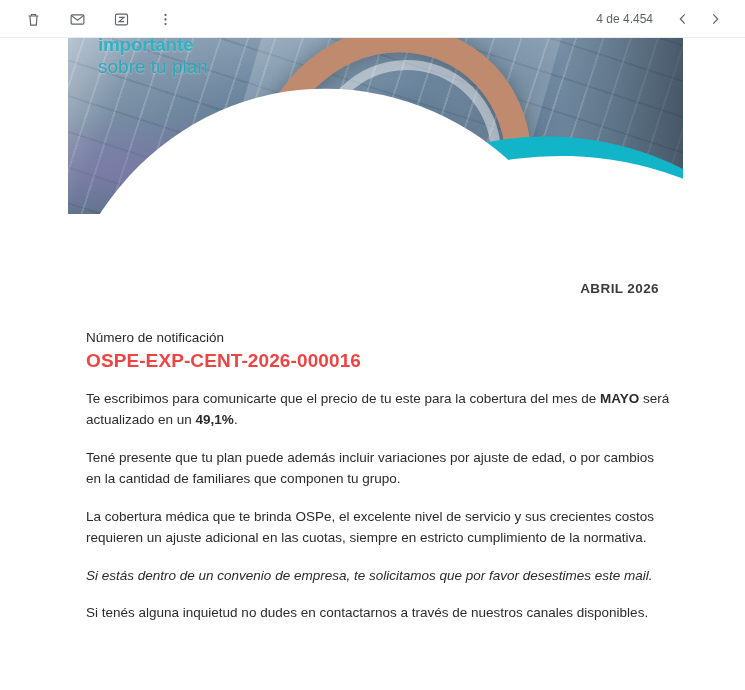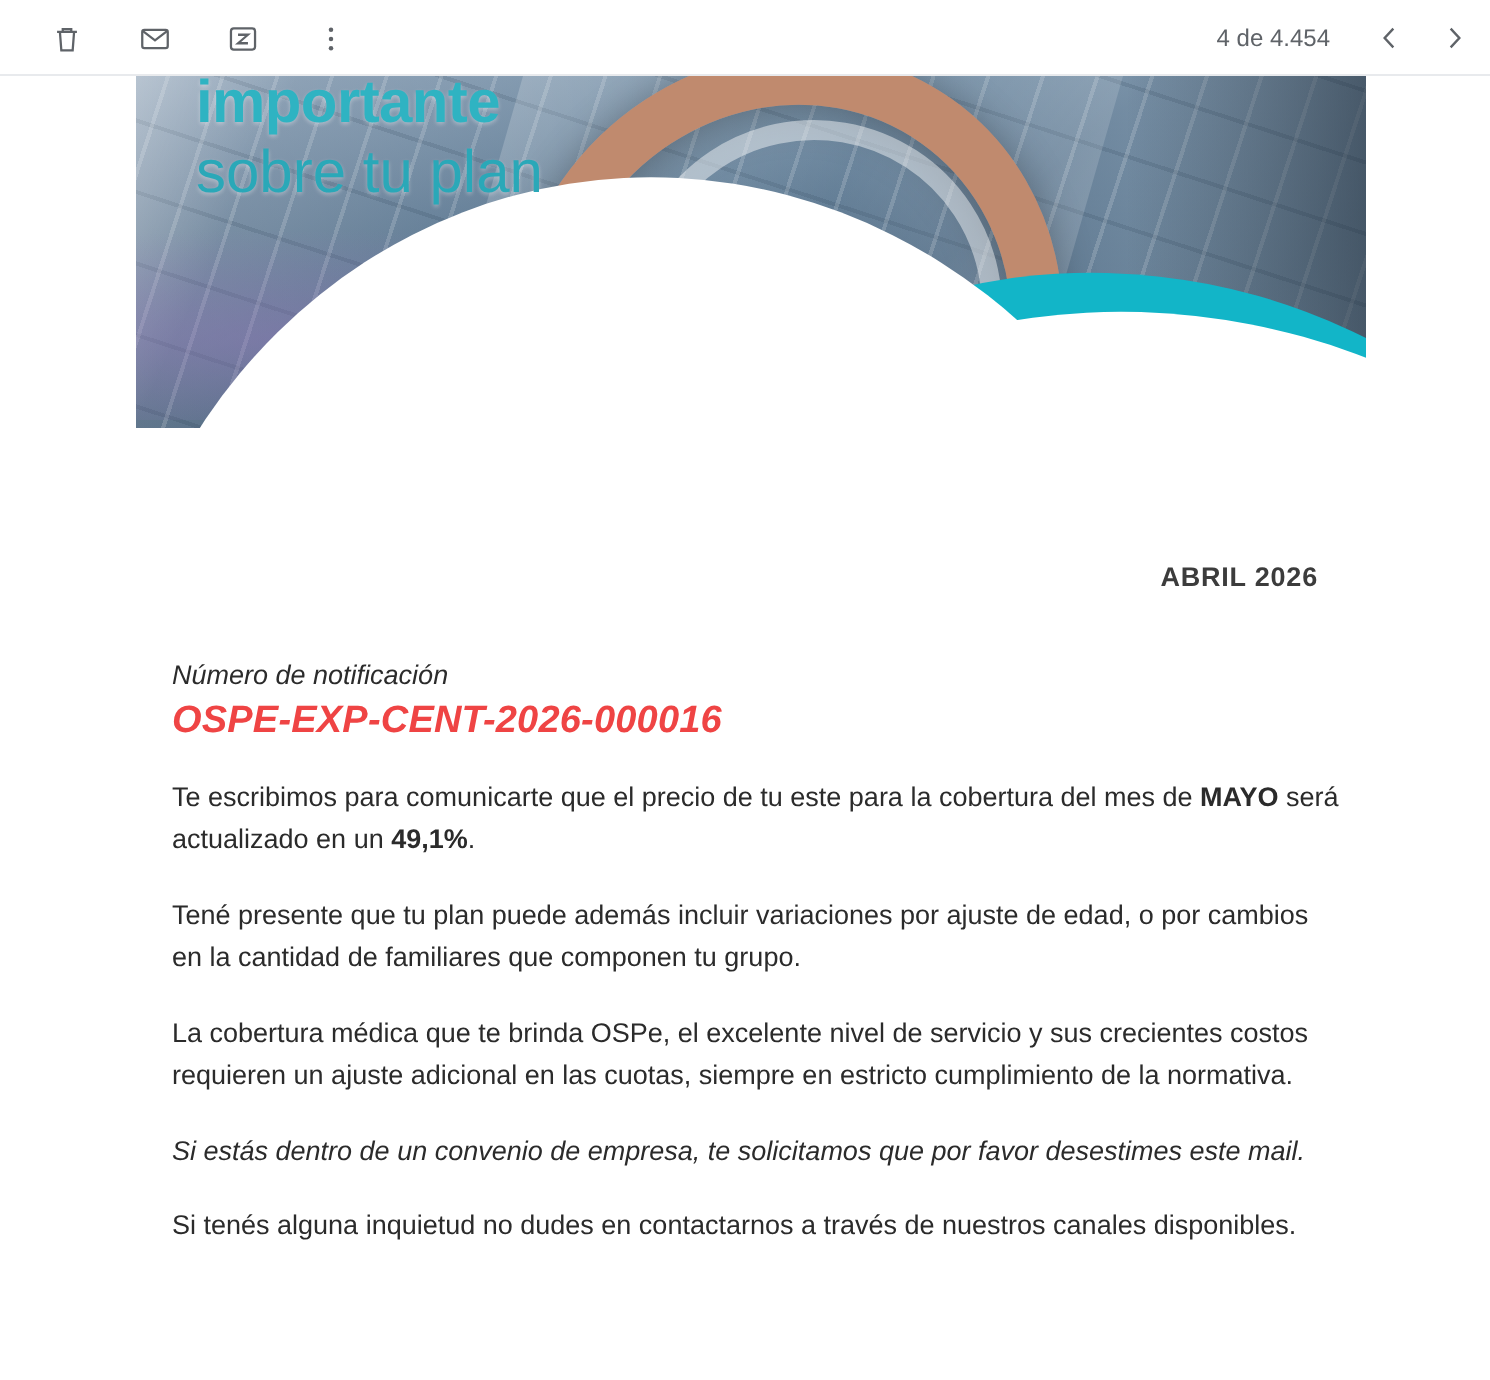--- a/index.html
+++ b/index.html
@@ -14,21 +14,21 @@
     color: #202124;
     overflow: hidden;
     position: relative;
   }
 
   
   .toolbar {
     height: 38px;
     display: flex;
     align-items: center;
-    padding: 0 4px 0 22px;
+    padding: 0 16px 0 22px;
     box-sizing: border-box;
     background: #ffffff;
     position: relative;
   }
   .tb-icons {
     display: flex;
     align-items: center;
     gap: 22px;
   }
   .tb-btn {
@@ -137,21 +137,21 @@
     left: 0; bottom: 30px;
     width: 62%; height: 100px;
     background: radial-gradient(ellipse at 20% 60%, rgba(150,120,190,0.45), rgba(150,120,190,0) 65%);
   }
 
   .banner-title {
     position: absolute;
     left: 30px;
     top: 34px;
     color: #2aa8b8;
-    font-size: 30px;
+    font-size: 19px;
     line-height: 1.18;
     font-weight: 400;
     text-shadow: 0 1px 2px rgba(255,255,255,0.35);
     z-index: 5;
   }
   .banner-title .l1 {
     font-weight: 700;
     color: #2fb3c2;
     display: block;
     letter-spacing: -0.3px;
@@ -222,21 +222,20 @@
     text-align: right;
     font-size: 13.5px;
     font-weight: 700;
     color: #3c3c3c;
     letter-spacing: 0.4px;
     margin-top: 38px;
     padding-right: 24px;
   }
   .notif-block {
     margin-top: 34px;
-    font-style: italic;
   }
   .notif-label {
     font-size: 13.5px;
     color: #2b2b2b;
     margin: 0 0 5px 0;
   }
   .notif-value {
     font-size: 19px;
     font-weight: 700;
     color: #ef4444;

